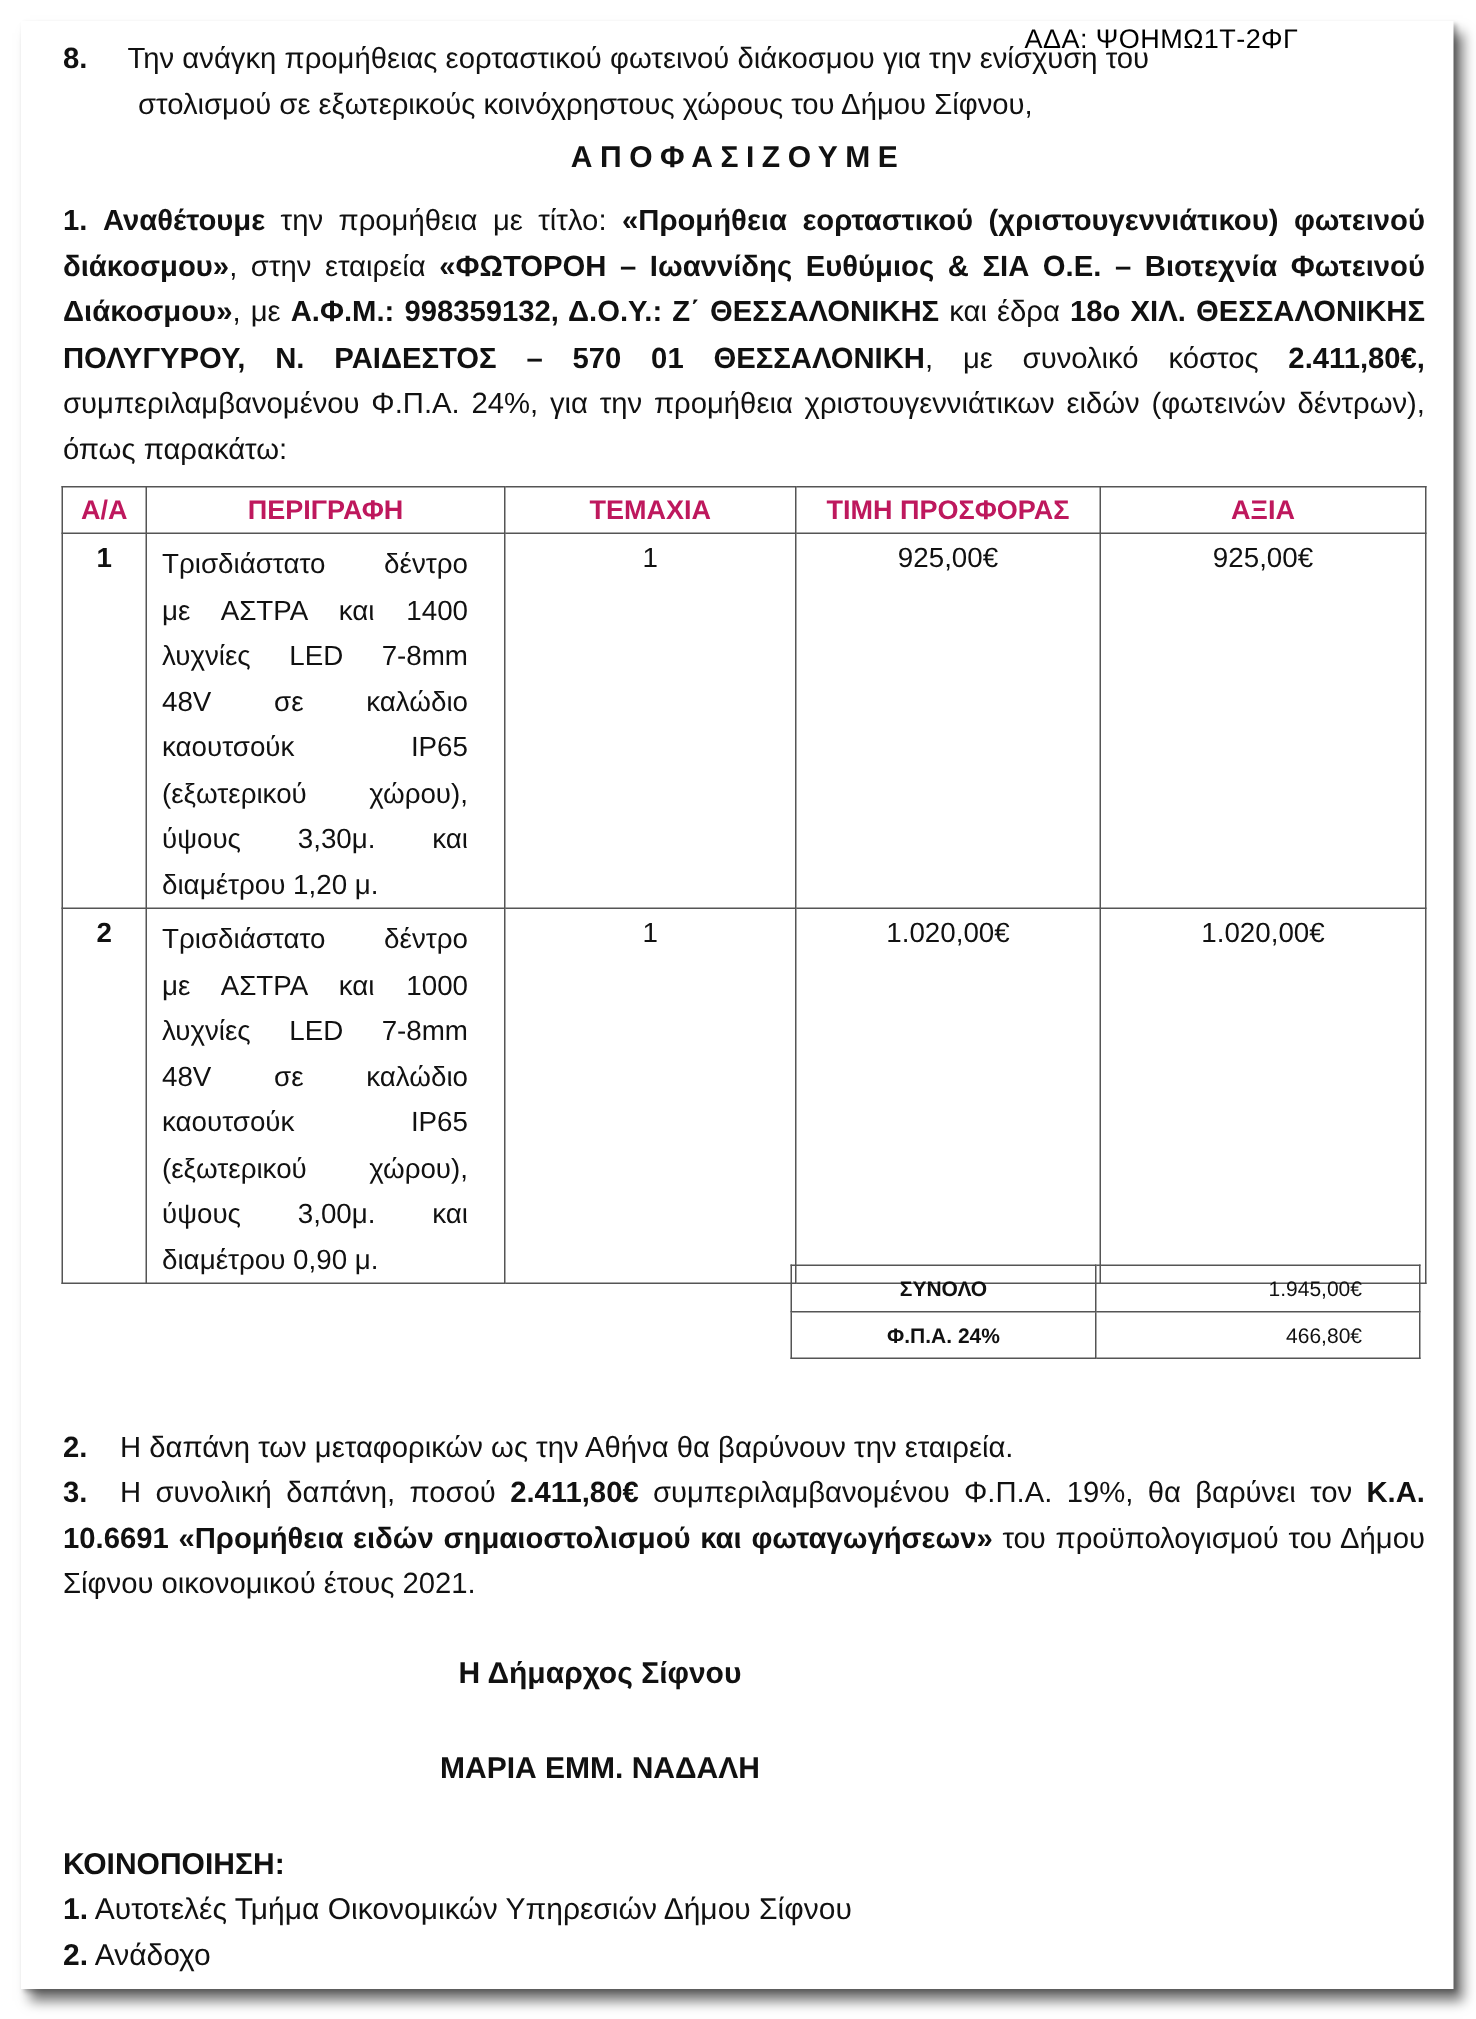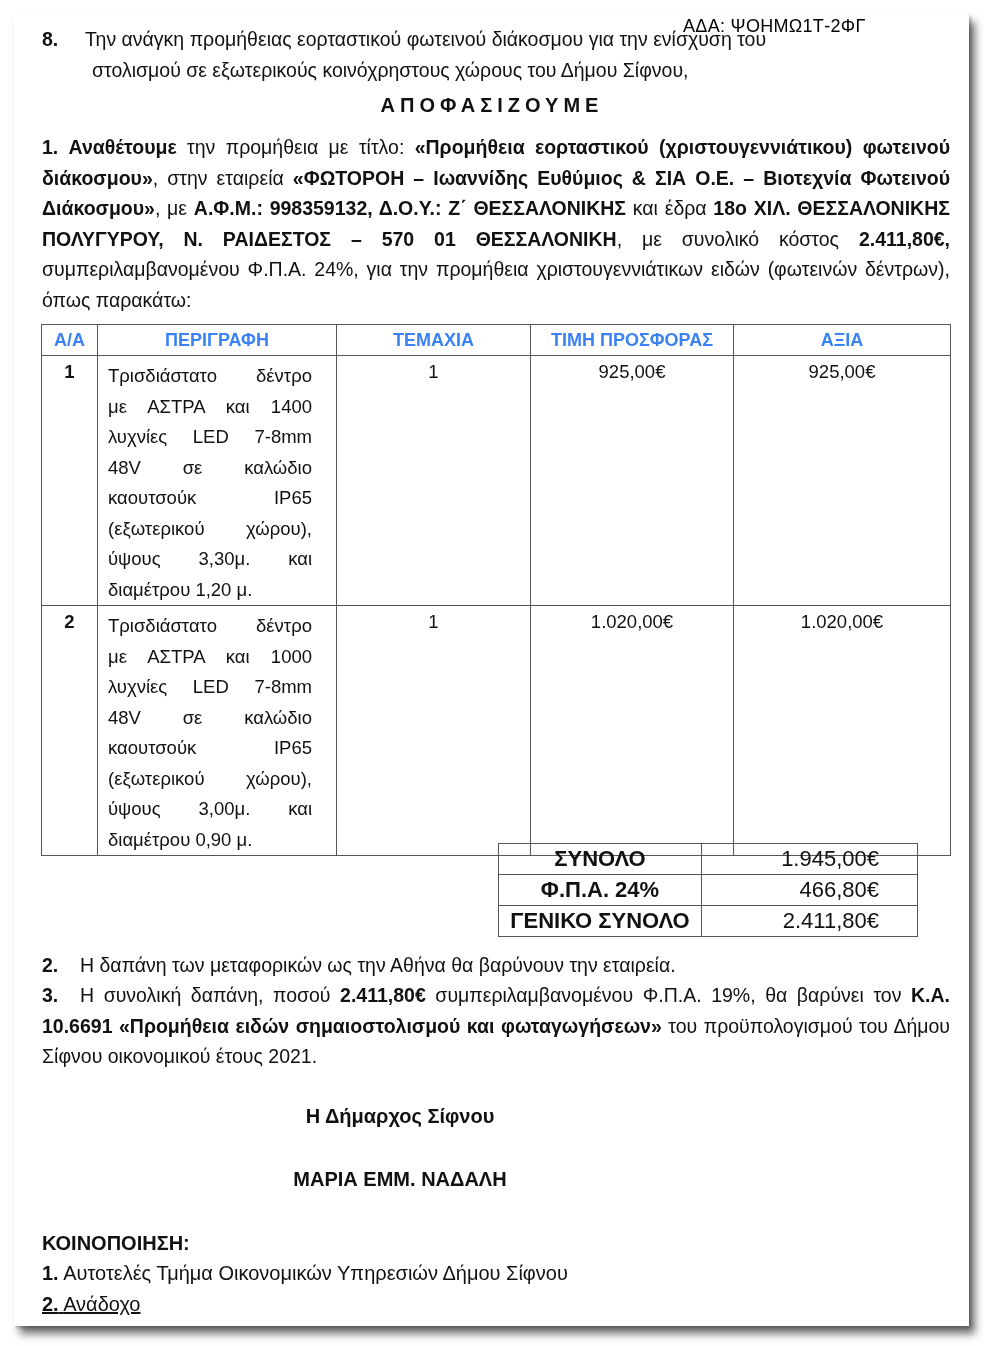--- a/index.html
+++ b/index.html
@@ -28,34 +28,34 @@
     font-size:20px; font-weight:bold; letter-spacing:5px;
   }
   table.items {
     position:absolute; left:41px; top:324px; border-collapse:collapse;
     font-size:18.5px;
   }
   table.items td, table.items th {
     border:1.5px solid #555; vertical-align:top; padding:0;
   }
   table.items th {
-    color:#3b82f6; font-weight:bold; height:30px; text-align:center; vertical-align:middle;
+    color:#be185d; font-weight:bold; height:30px; text-align:center; vertical-align:middle;
     font-size:18px;
   }
   .c-aa { width:55px; text-align:center; font-weight:bold; padding-top:5px !important; }
   .c-desc { width:238px;margin-top:38px; }
   .desc-inner { padding:5px 24px 0 10px; text-align:justify; text-align-last:justify; line-height:30.5px; }
   .desc-inner .last { text-align-last:left; }
   .c-qty { width:193px; text-align:center; padding-top:5px !important; }
   .c-price { width:202px; text-align:center; padding-top:5px !important; }
   .c-val { width:216px; text-align:center; padding-top:5px !important; }
   .row-item td { height:243px; }
   .row-item.r1 td { height:244px; }
   table.totals {
-    position:absolute; left:498px; top:843px; border-collapse:collapse; font-size:22px;
+    position:absolute; left:527px; top:843px; border-collapse:collapse; font-size:14px;
   }
   table.totals td { border:1.5px solid #555; height:30px; padding:0; vertical-align:middle; }
   table.totals .t-label { width:202px; text-align:center; font-weight:bold; }
   table.totals .t-val { width:216px; text-align:right; padding-right:38px; box-sizing:border-box; }
   .center-line { position:absolute; left:0; width:800px; text-align:center; font-size:20px; font-weight:bold; }
   .cc { position:absolute; left:42px; font-size:20px; line-height:30px; }
 </style>
 </head>
 <body>
 
@@ -127,39 +127,35 @@
 <table class="totals">
   <tbody>
       <tr>
     <td class="t-label">ΣΥΝΟΛΟ</td>
     <td class="t-val">1.945,00€</td>
   </tr>
   <tr>
     <td class="t-label">Φ.Π.Α. 24%</td>
     <td class="t-val">466,80€</td>
   </tr>
-  <tr>
-    <td class="t-label">ΓΕΝΙΚΟ ΣΥΝΟΛΟ</td>
-    <td class="t-val">2.411,80€</td>
-  </tr>
 </tbody>
   </table>
 
 <div class="p" style="top:950px;">
   <span class="num">2.</span><span>Η δαπάνη των μεταφορικών ως την Αθήνα θα βαρύνουν την εταιρεία.</span>
 </div>
 
 <div class="p" style="top:980px;">
   <span class="num">3.</span><span>Η συνολική δαπάνη, ποσού </span><b>2.411,80€</b><span> συμπεριλαμβανομένου Φ.Π.Α. 19%, θα βαρύνει τον </span><b>Κ.Α. 10.6691 «Προμήθεια ειδών σημαιοστολισμού και φωταγωγήσεων»</b><span> του προϋπολογισμού του Δήμου Σίφνου οικονομικού έτους 2021.</span>
 </div>
 
 <div class="center-line" style="top:1105px;">Η Δήμαρχος Σίφνου</div>
 <div class="center-line" style="top:1168px;">ΜΑΡΙΑ ΕΜΜ. ΝΑΔΑΛΗ</div>
 
 <div class="cc" style="top:1228px; font-weight:bold;">ΚΟΙΝΟΠΟΙΗΣΗ:</div>
 <div class="cc" style="top:1258px;">
   <b>1.</b>
   <span>Αυτοτελές Τμήμα Οικονομικών Υπηρεσιών Δήμου Σίφνου</span>
 </div>
-<div class="cc" style="top:1289px;text-decoration:underline;">
+<div class="cc" style="top:1289px;">
   <b>2.</b>
   <span>Ανάδοχο</span>
 </div>
 
 </body></html>

